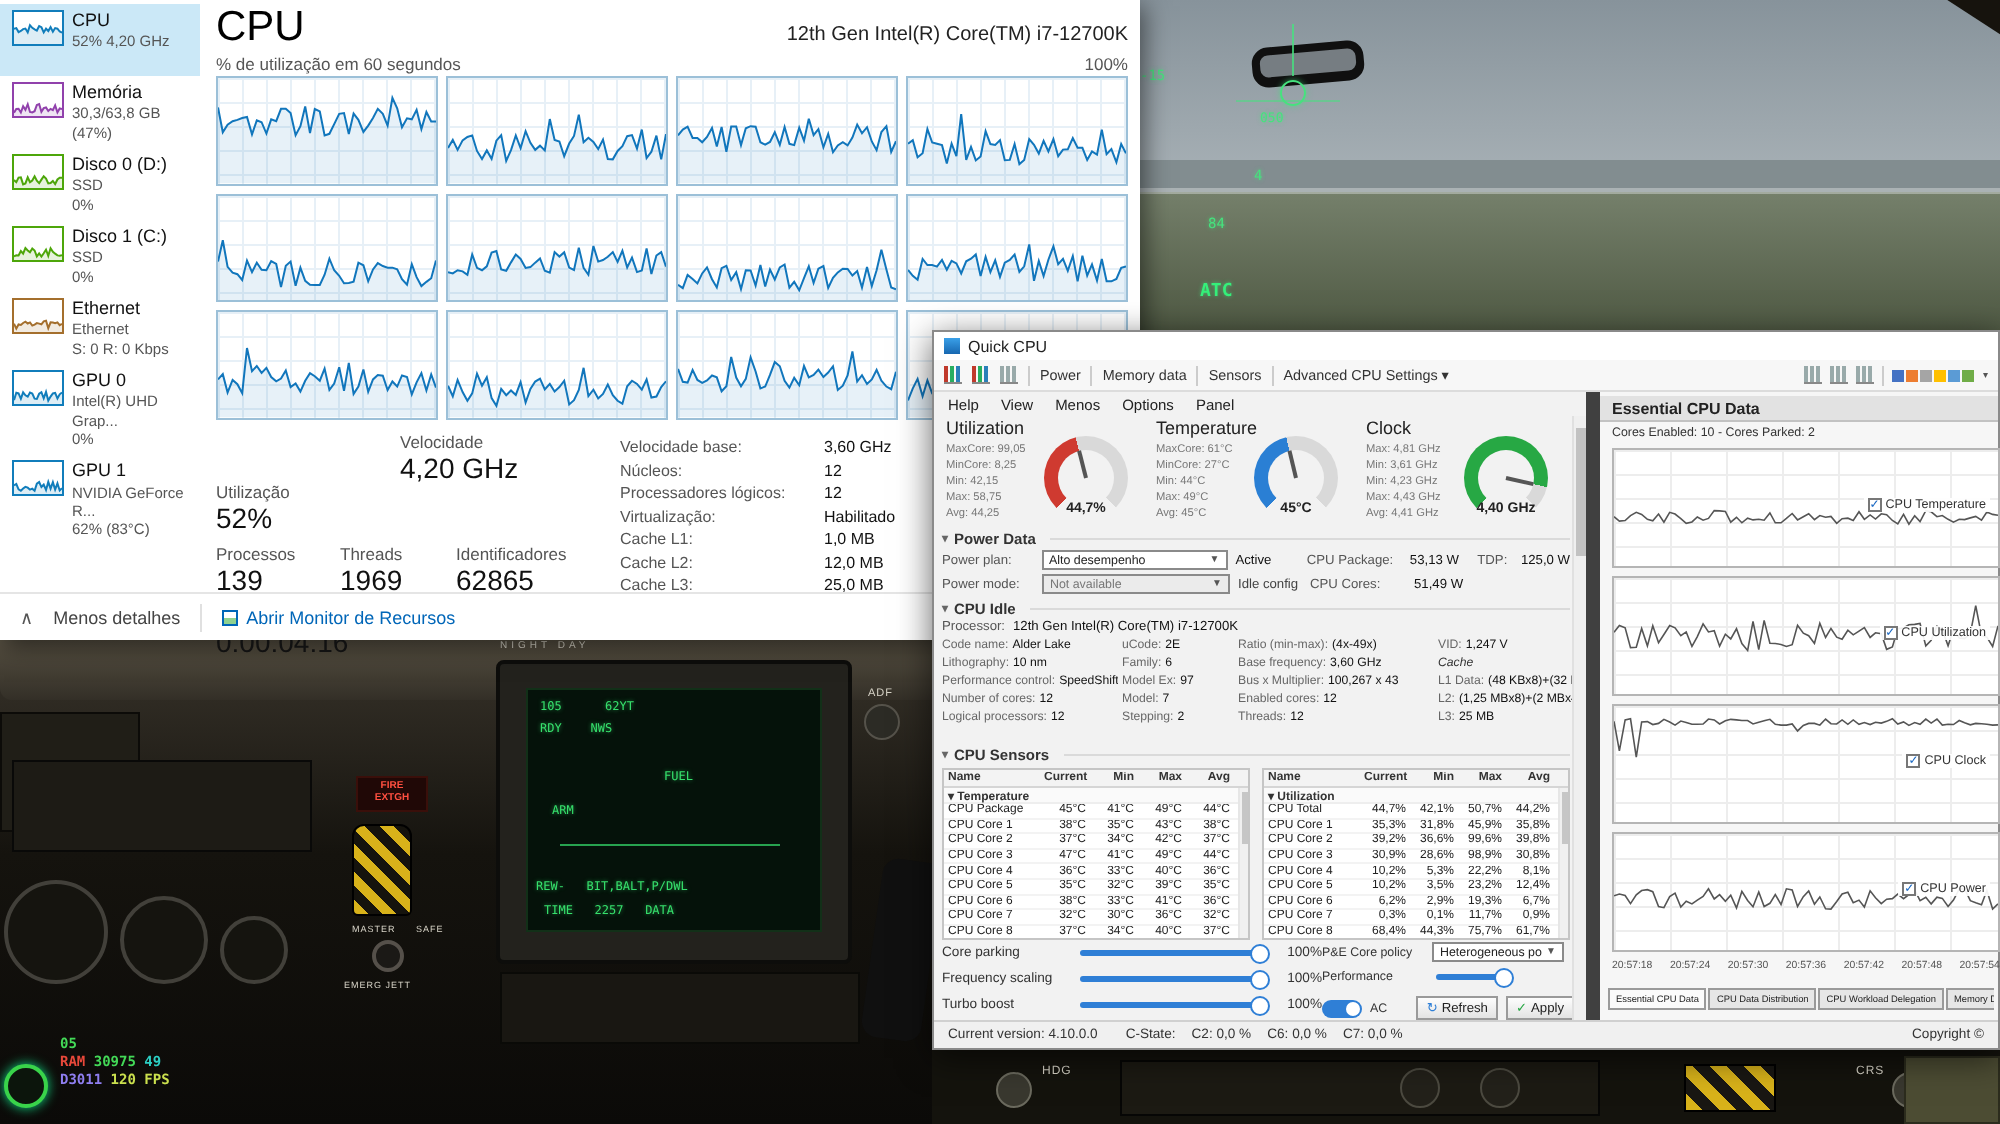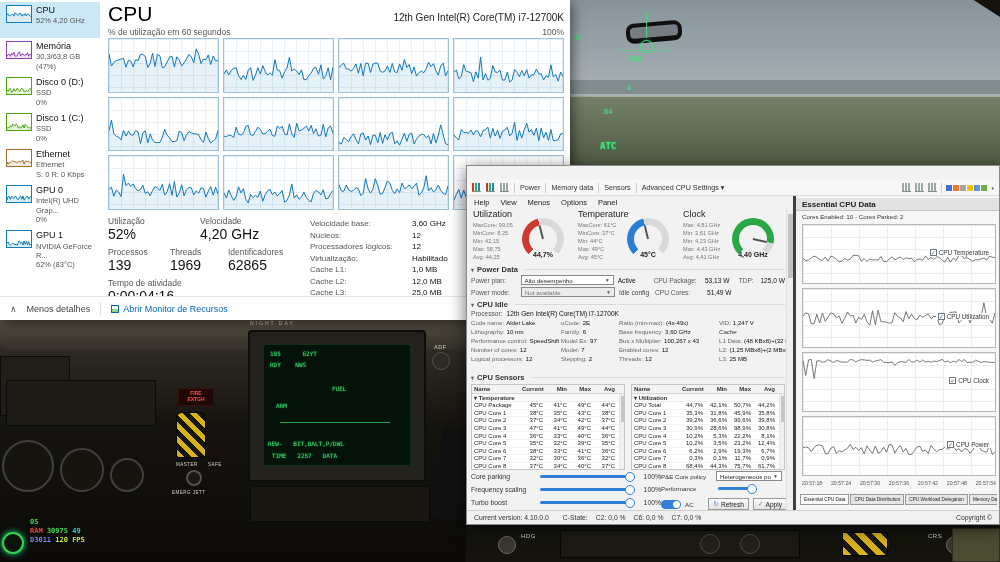--- a/index.html
+++ b/index.html
@@ -64,21 +64,21 @@
   .tb-ico.gray{background-image:linear-gradient(to right,#9aa 0 2px,transparent 2px 3px,#9aa 3px 5px,transparent 5px 6px,#9aa 6px 8px,transparent 8px);}
   .tb-sep{width:1px;height:10px;background:#ccc;flex:none;}
   .tb-lbl{white-space:nowrap;}
   .pal{display:flex;gap:1px;align-items:center;}
   .pal i{width:6px;height:6px;display:block;}
   .qc-menubar{position:absolute;left:0;top:30px;width:326px;height:12px;display:flex;gap:11px;
     padding:0 7px;font-size:7.5px;align-items:center;color:#222;}
   .qc-left{position:absolute;left:0;top:42px;width:326px;bottom:14px;overflow:hidden;}
   .qc-scroll{position:absolute;right:0;top:0;width:7px;bottom:0;background:#efefef;border-left:1px solid #e0e0e0;}
   .qc-scroll i{position:absolute;top:6px;left:1px;width:5px;height:64px;background:#c2c2c2;display:block;}
-  .qc-right{position:absolute;left:326px;top:30px;right:0;bottom:14px;border-left:3px solid #404040;background:#f6f6f6;}
+  .qc-right{position:absolute;left:326px;top:30px;right:0;bottom:14px;border-left:7px solid #404040;background:#f6f6f6;}
   .qc-status{position:absolute;left:0;right:0;bottom:0;height:14px;background:#f0f0f0;border-top:1px solid #d0d0d0;
     display:flex;align-items:center;gap:14px;padding:0 7px;font-size:6.8px;color:#333;}
 
   
   .qc-gauges{position:absolute;left:2px;top:0;width:316px;height:56px;display:flex;}
   .gauge-group{width:105px;position:relative;}
   .g-name{position:absolute;left:4px;top:1px;font-size:9px;color:#222;}
   .g-stats{position:absolute;left:4px;top:13px;font-size:5.6px;color:#777;line-height:1.45;}
   .gauge{position:absolute;right:10px;top:10px;width:42px;height:42px;border-radius:50%;}
   .gauge::before{content:"";position:absolute;inset:7px;background:#f2f2f2;border-radius:50%;}
@@ -395,21 +395,21 @@
           <div class="tm-cell">
             <svg viewBox="0 0 100 40" preserveAspectRatio="none" style="position: absolute; inset: 0px; width: 100%; height: 100%;">
               <polygon points="0.0,33.6 2.2,29.0 4.4,25.4 6.7,32.0 8.9,26.0 11.1,30.9 13.3,32.9 15.6,24.2 17.8,29.6 20.0,32.8 22.2,30.6 24.4,22.4 26.7,28.6 28.9,32.7 31.1,29.1 33.3,19.9 35.6,33.0 37.8,32.9 40.0,33.1 42.2,32.1 44.4,25.0 46.7,27.2 48.9,27.7 51.1,29.9 53.3,32.9 55.6,26.8 57.8,30.1 60.0,29.7 62.2,25.9 64.4,23.9 66.7,32.6 68.9,24.5 71.1,33.4 73.3,32.1 75.6,21.5 77.8,32.6 80.0,26.2 82.2,24.7 84.4,29.1 86.7,32.7 88.9,27.0 91.1,31.5 93.3,33.6 95.6,26.0 97.8,25.9 100.0,25.4 100,40 0,40" fill="rgba(17,118,188,0.10)"></polygon>
               <polyline points="0.0,33.6 2.2,29.0 4.4,25.4 6.7,32.0 8.9,26.0 11.1,30.9 13.3,32.9 15.6,24.2 17.8,29.6 20.0,32.8 22.2,30.6 24.4,22.4 26.7,28.6 28.9,32.7 31.1,29.1 33.3,19.9 35.6,33.0 37.8,32.9 40.0,33.1 42.2,32.1 44.4,25.0 46.7,27.2 48.9,27.7 51.1,29.9 53.3,32.9 55.6,26.8 57.8,30.1 60.0,29.7 62.2,25.9 64.4,23.9 66.7,32.6 68.9,24.5 71.1,33.4 73.3,32.1 75.6,21.5 77.8,32.6 80.0,26.2 82.2,24.7 84.4,29.1 86.7,32.7 88.9,27.0 91.1,31.5 93.3,33.6 95.6,26.0 97.8,25.9 100.0,25.4" fill="none" stroke="#1176bc" stroke-width="1" vector-effect="non-scaling-stroke"></polyline>
             </svg>
           </div>
         </div>
 
       <div id="tm-stats">
         <div class="tm-srow">
-          <div class="tm-stat" style="width:92px;">
+          <div class="tm-stat" style="width:92px;margin-top:25px;">
             <span class="lbl">Utilização</span>
             <span class="val">52%</span>
           </div>
           <div class="tm-stat" style="width:100px;">
             <span class="lbl">Velocidade</span>
             <span class="val">4,20 GHz</span>
           </div>
         </div>
         <div class="tm-srow">
           <div class="tm-stat" style="width:62px;">
@@ -468,20 +468,24 @@
       <span>Menos detalhes</span>
       <span class="tm-div"></span>
       <span class="tm-link">
         <span class="resico"></span>
         <span>Abrir Monitor de Recursos</span>
       </span>
     </div>
   </div>
 
   <div id="qc">
+    <div class="qc-titlebar">
+      <span class="qc-appicon"></span>
+      <span>Quick CPU</span>
+    </div>
 
     <div class="qc-toolbar">
       <span class="tb-ico"></span>
       <span class="tb-ico"></span>
       <span class="tb-ico gray"></span>
       <span class="tb-sep"></span>
       <span class="tb-lbl">Power</span>
       <span class="tb-sep"></span>
       <span class="tb-lbl">Memory data</span>
       <span class="tb-sep"></span>

